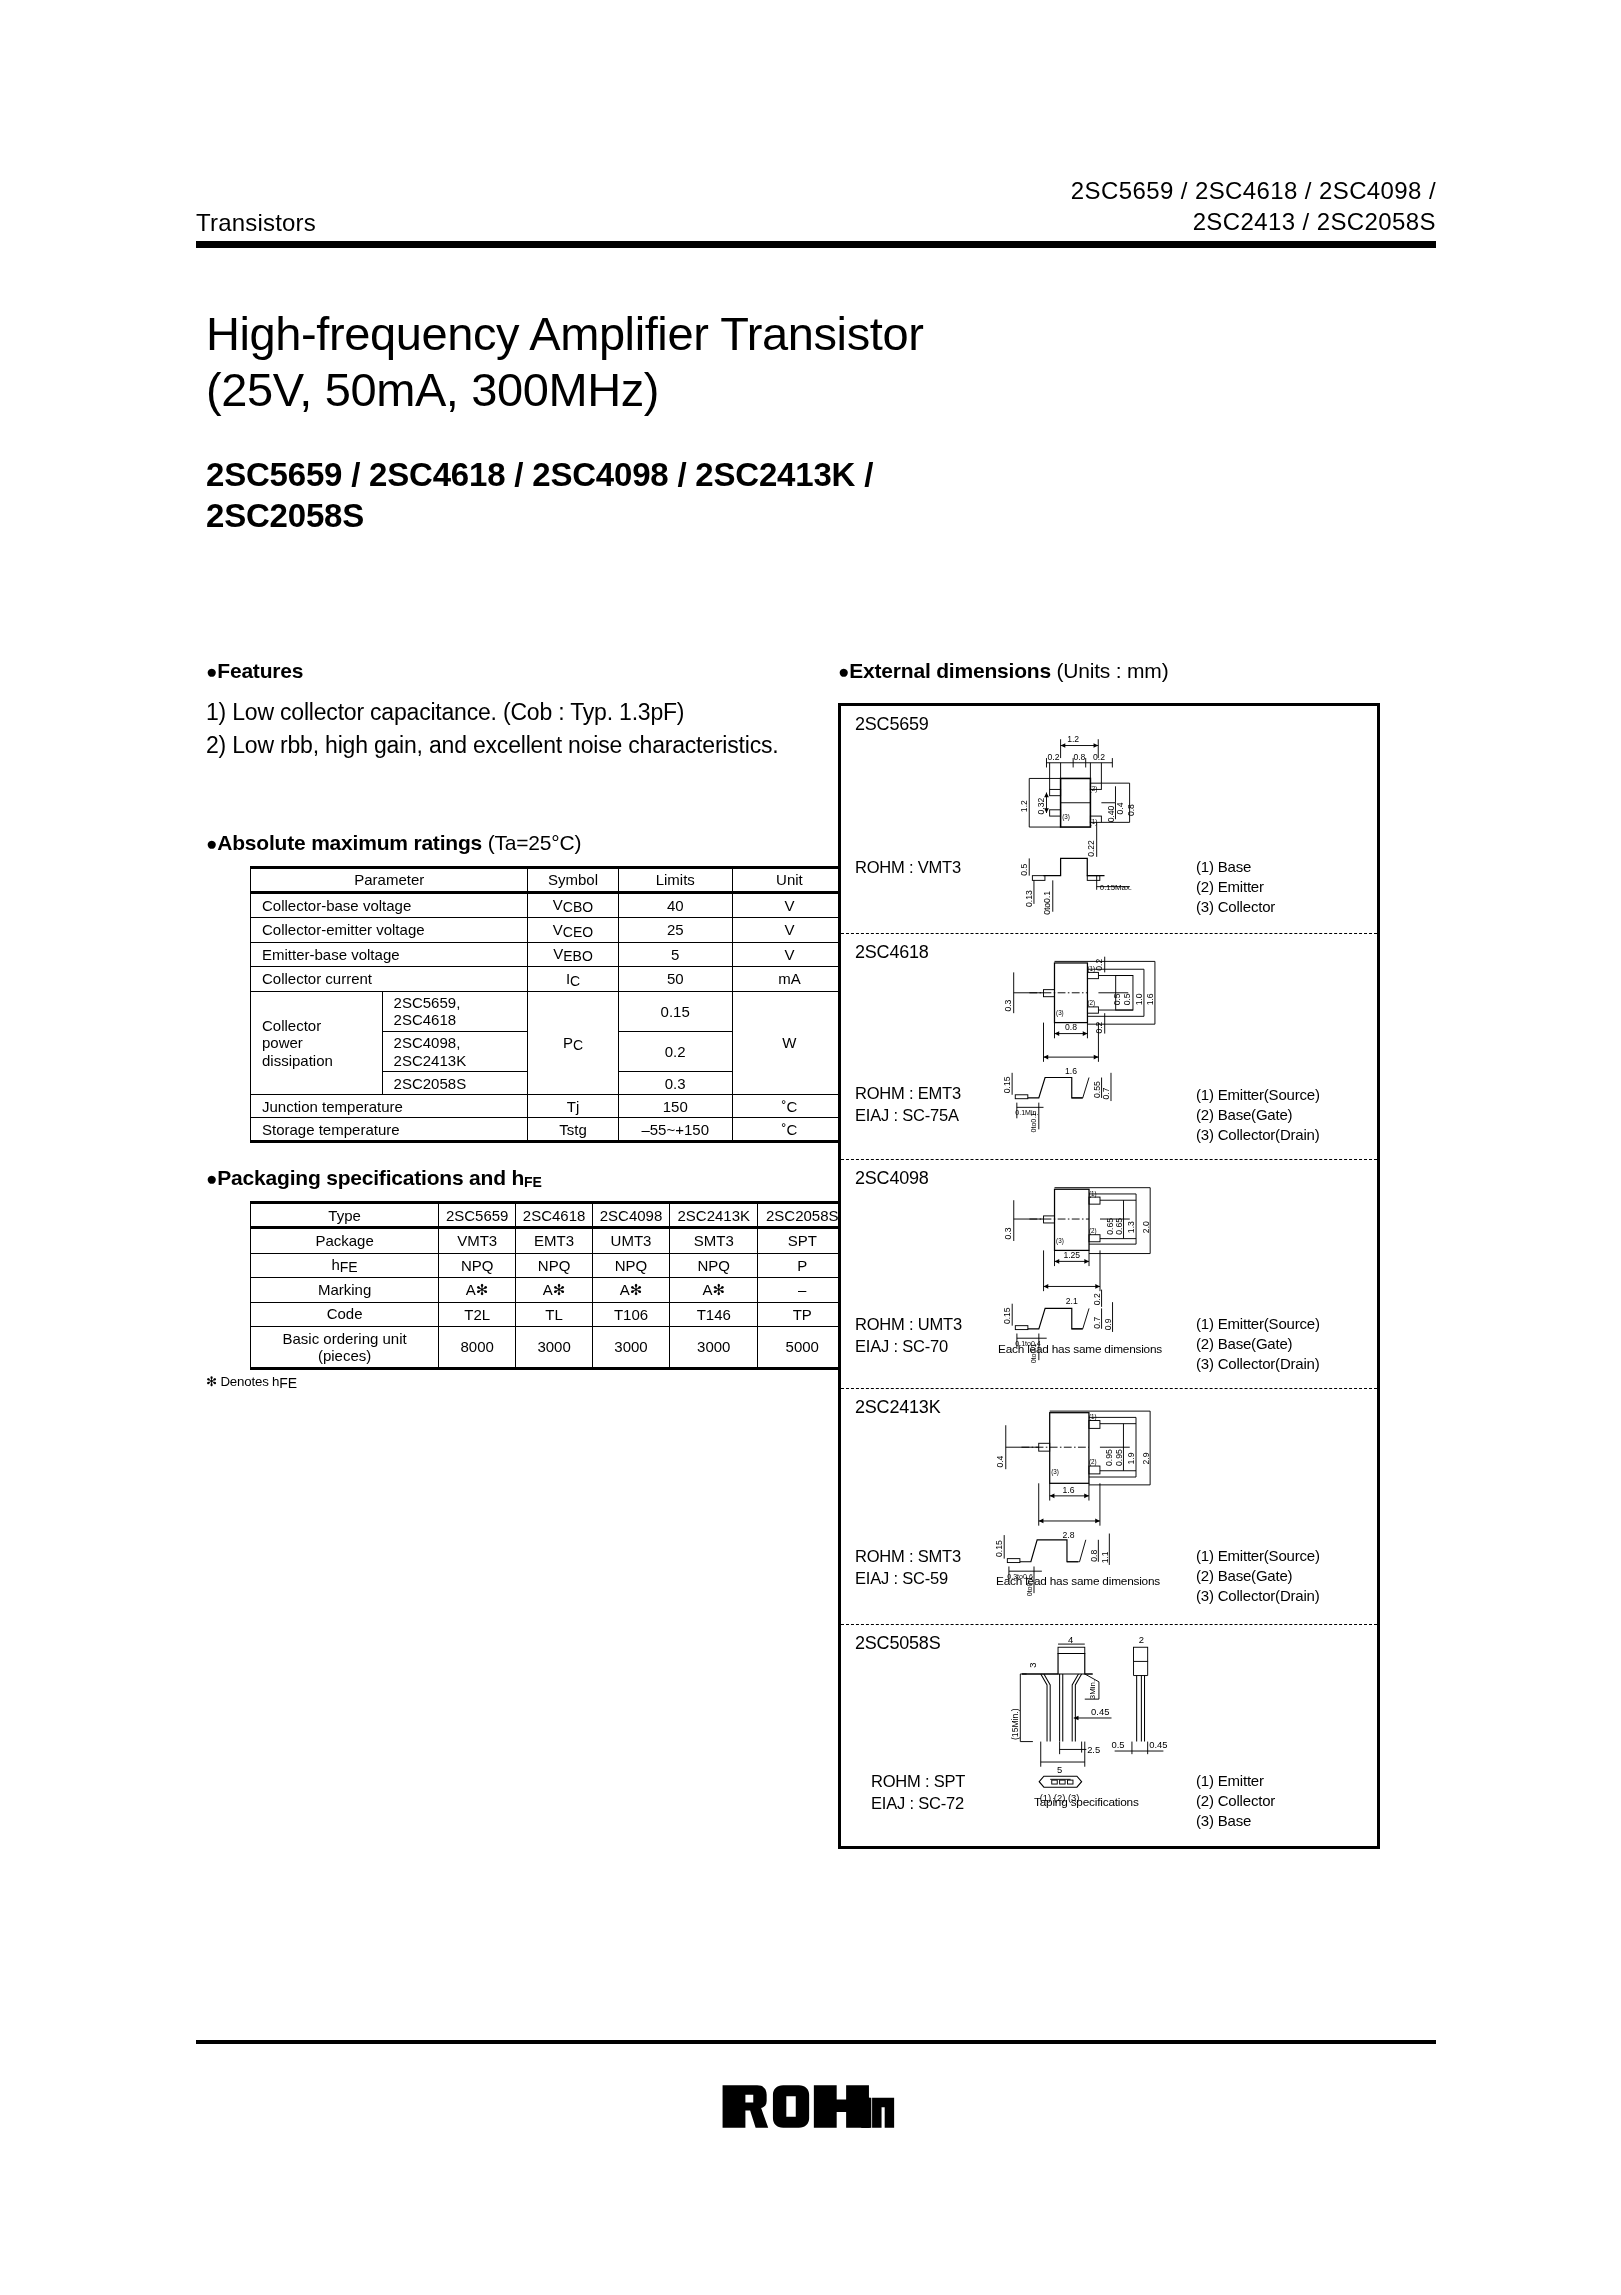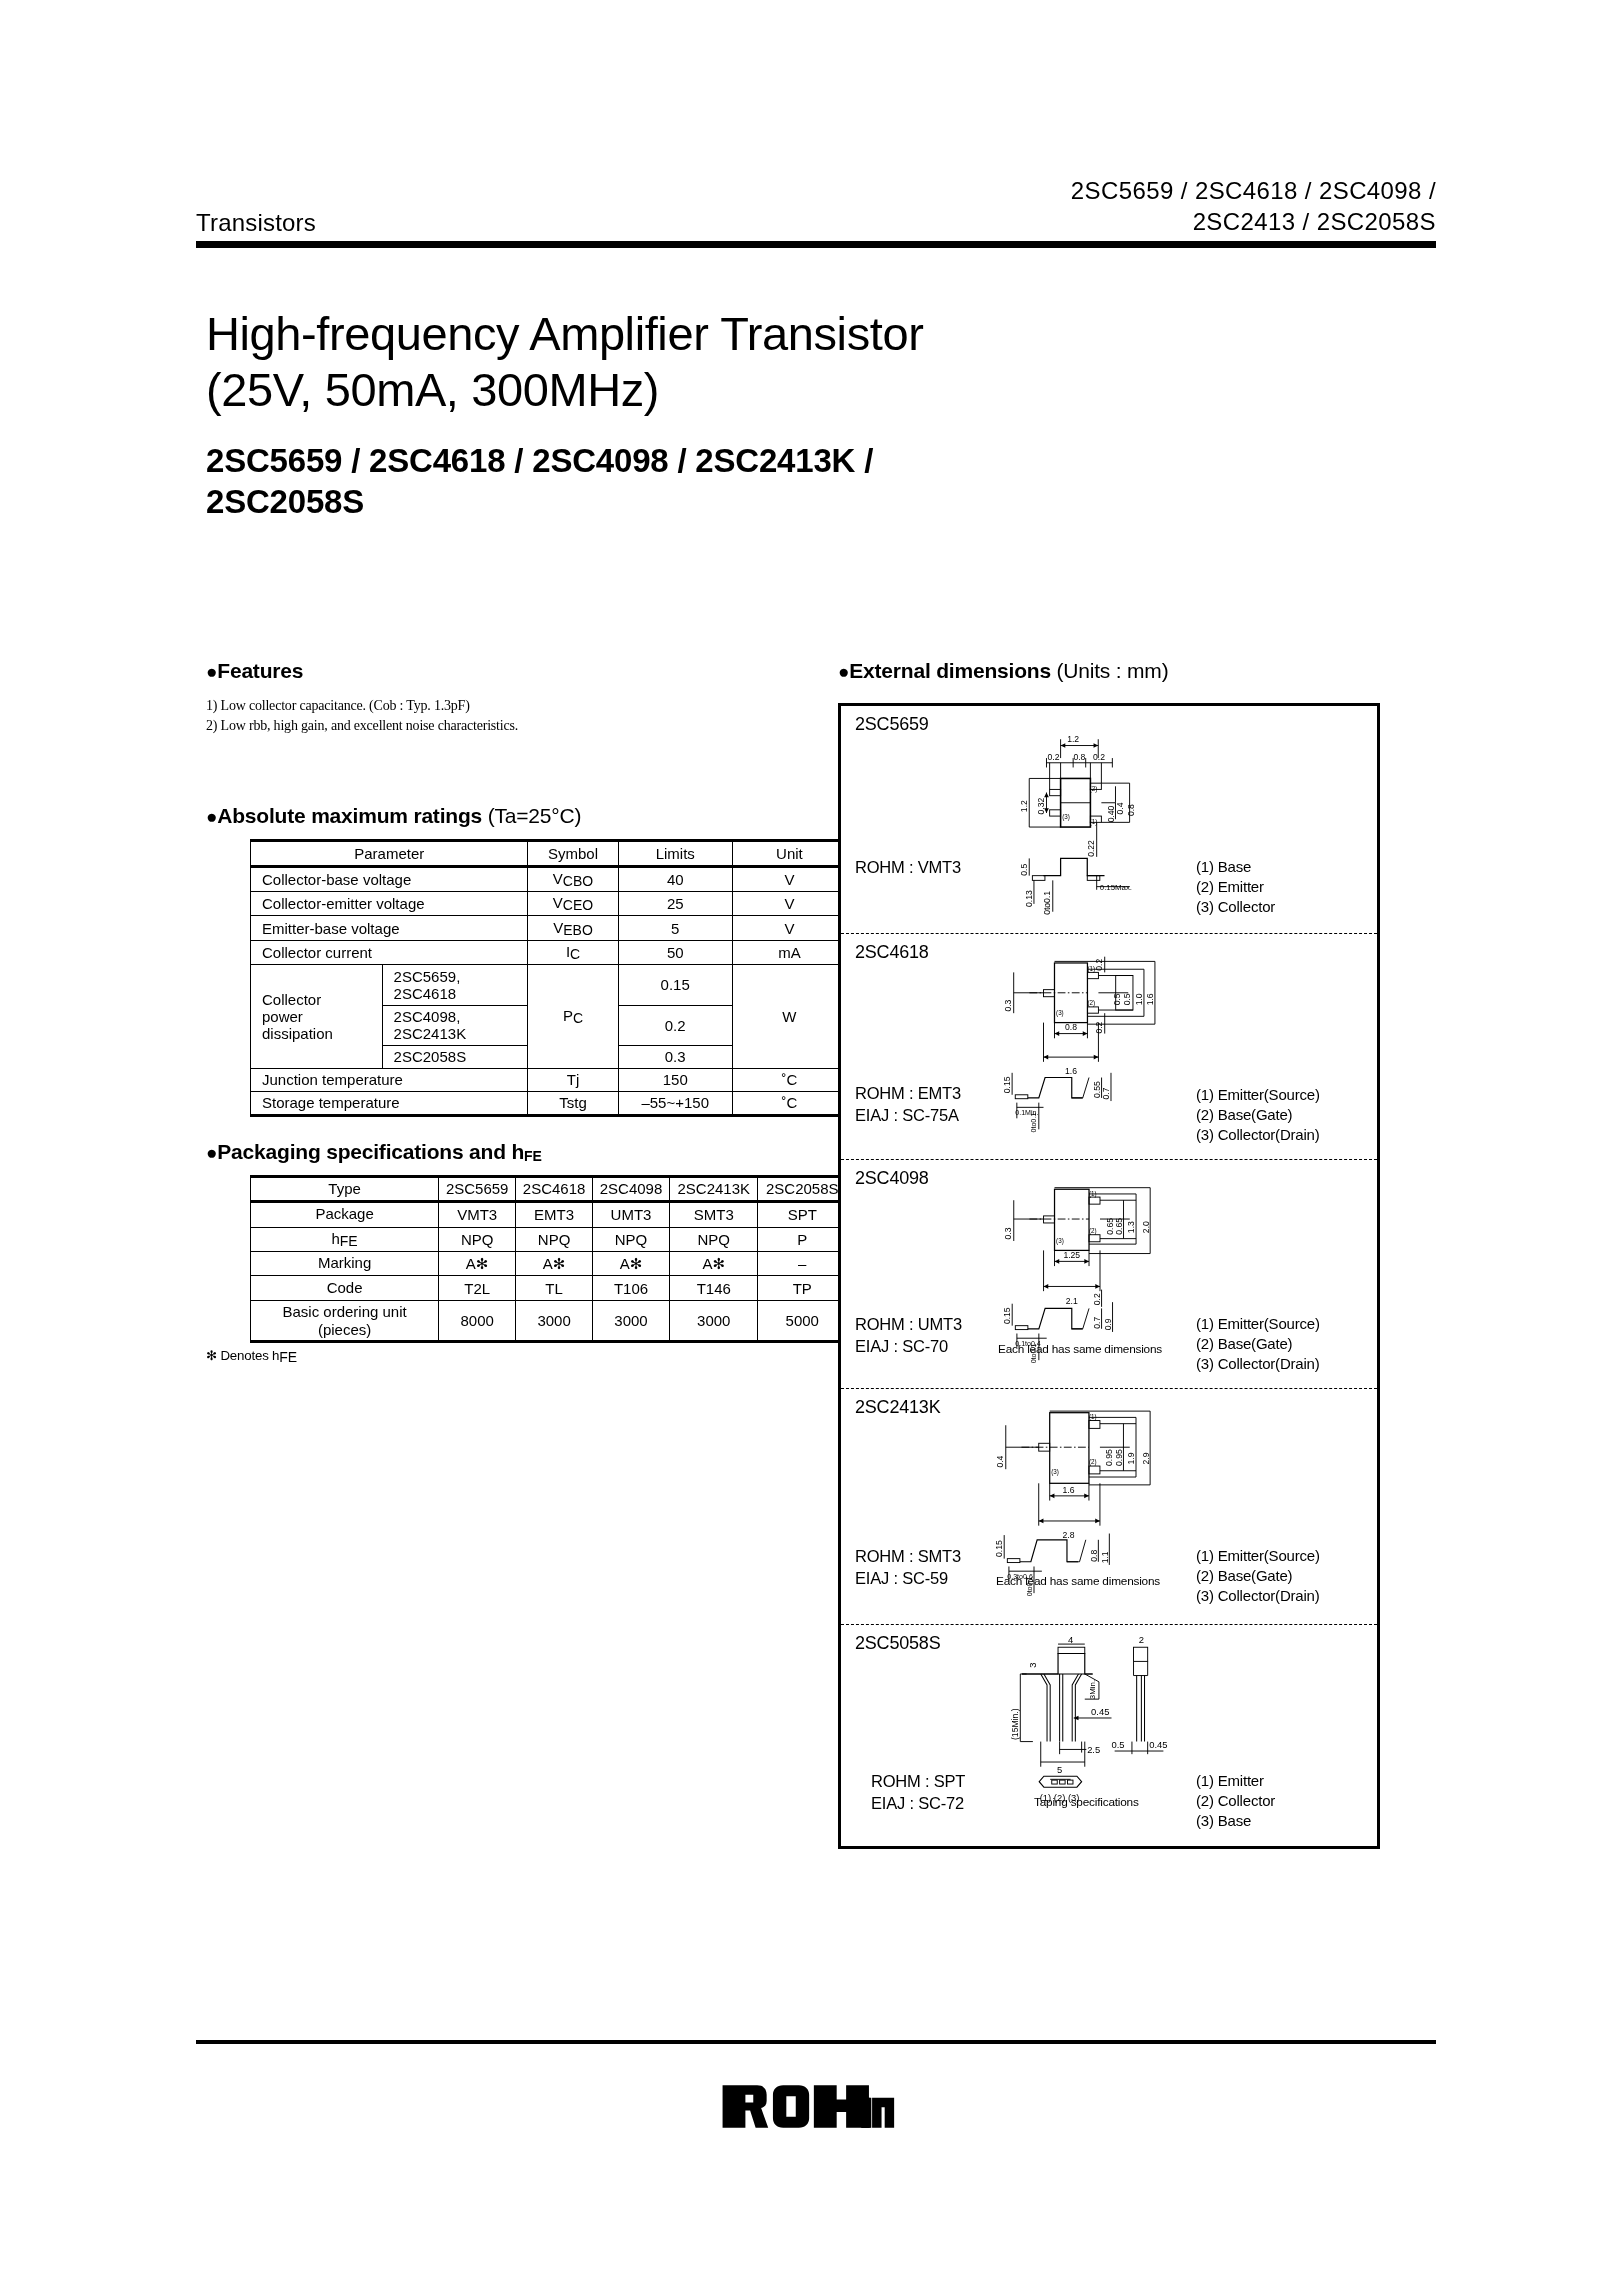--- a/index.html
+++ b/index.html
@@ -8,31 +8,31 @@
 
   
   .hdr{position:absolute;left:196px;top:176px;width:1240px;}
   .hdr-part{text-align:right;font-size:24px;line-height:1.28;letter-spacing:0.4px;}
   .hdr-row{display:flex;align-items:flex-end;justify-content:space-between;}
   .hdr-cat{font-size:24px;letter-spacing:0.2px;}
   .hdr-rule{margin-top:3.9px;border-top:7px solid #000;}
 
   .title{position:absolute;left:206px;top:306px;width:1178px;}
   .title-l{font-size:47px;line-height:1.19;letter-spacing:-0.4px;}
-  .parts{margin-top:22px;font-size:33px;font-weight:bold;line-height:1.25;letter-spacing:-0.2px;}
+  .parts{margin-top:36px;font-size:33px;font-weight:bold;line-height:1.25;letter-spacing:-0.2px;}
 
   
   .sec{font-size:21px;font-weight:bold;letter-spacing:-0.2px;white-space:nowrap;}
   .sec .bullet{font-size:19px;}
   .sec .norm{font-weight:normal;}
   .sub{font-size:14px;vertical-align:-1.6px;letter-spacing:0;}
 
   
   .col-l{position:absolute;left:206px;top:659px;width:597px;}
-  .feat{margin-top:12.6px;font-size:14px;line-height:1.46;letter-spacing:-0.2px;font-family:Liberation Serif, serif;}
+  .feat{margin-top:12.6px;font-size:23px;line-height:1.46;letter-spacing:-0.2px;}
 
   
   table{border-collapse:collapse;width:100%;font-size:15px;margin-left:44px;}
   td,th{border:1.2px solid #000;text-align:center;padding:2.4px 1.6px;font-weight:normal;line-height:1.15;}
   .tbl{border-top:3.9px solid #000;border-bottom:3.9px solid #000;}
   .tbl tr.thickline td{border-bottom:3.1px solid #000;}
   td.l{text-align:left;padding-left:11px;}
 
   .amr{margin-top:11px;}
   .pkg{margin-top:11px;}

